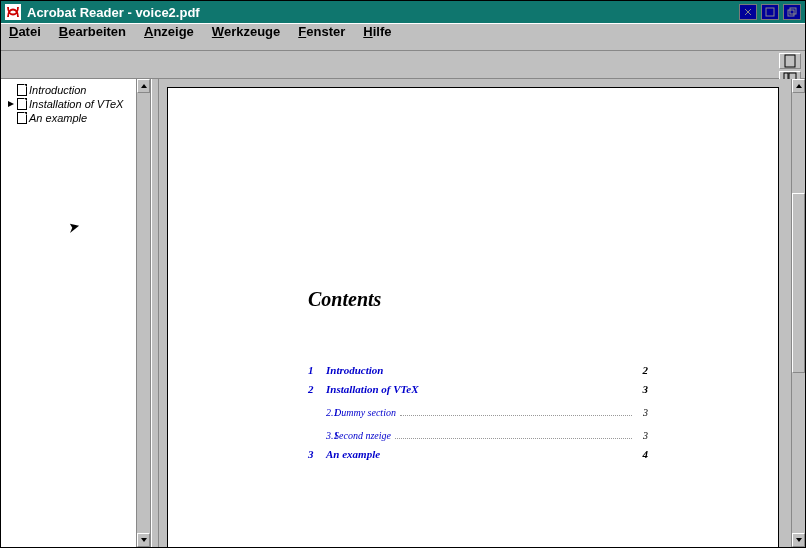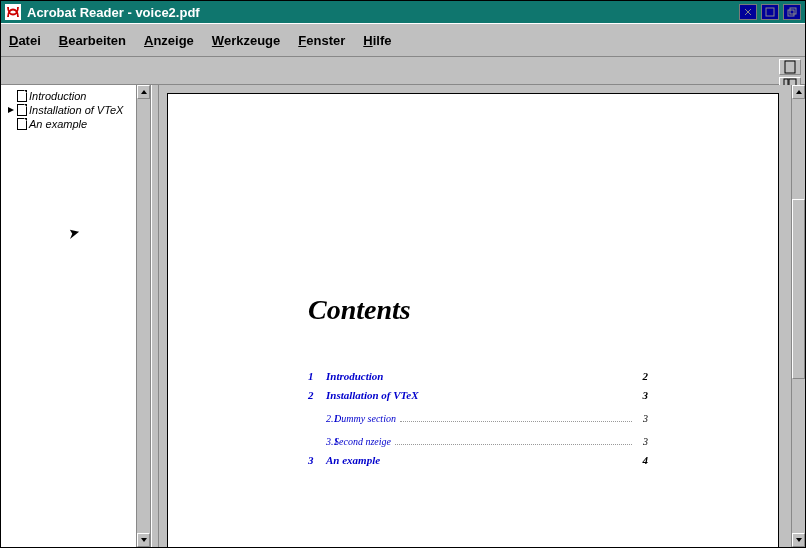--- a/index.html
+++ b/index.html
@@ -41,22 +41,22 @@
     justify-content: center;
   }
   .titlebar .winbtn svg { stroke: #888; fill: none; }
 
   
   .menubar {
     background: #c0c0c0;
     border-top: 1px solid #fff;
     border-bottom: 1px solid #888;
     display: flex;
-    align-items: center;
-    height: 34px;
+    align-items: flex-start;
+    height: 28px;
     padding: 0 8px;
     gap: 18px;
     font-size: 13px;
     font-weight: bold;
   }
   .menubar .menu-item { color: #000; cursor: default; }
   .menubar .menu-item u { text-decoration: underline; }
 
   
   .toolbar {
@@ -192,21 +192,21 @@
     background: #c0c0c0;
     border: 1px solid #fff;
     border-right-color: #888;
     border-bottom-color: #888;
   }
   
   .page .heading {
     position: absolute;
     left: 140px;
     top: 200px;
-    font-size: 28px;
+    font-size: 20px;
     font-weight: bold;
   }
   .toc {
     position: absolute;
     left: 140px;
     top: 270px;
     width: 340px;
     font-size: 11px;
   }
   .toc-row {

